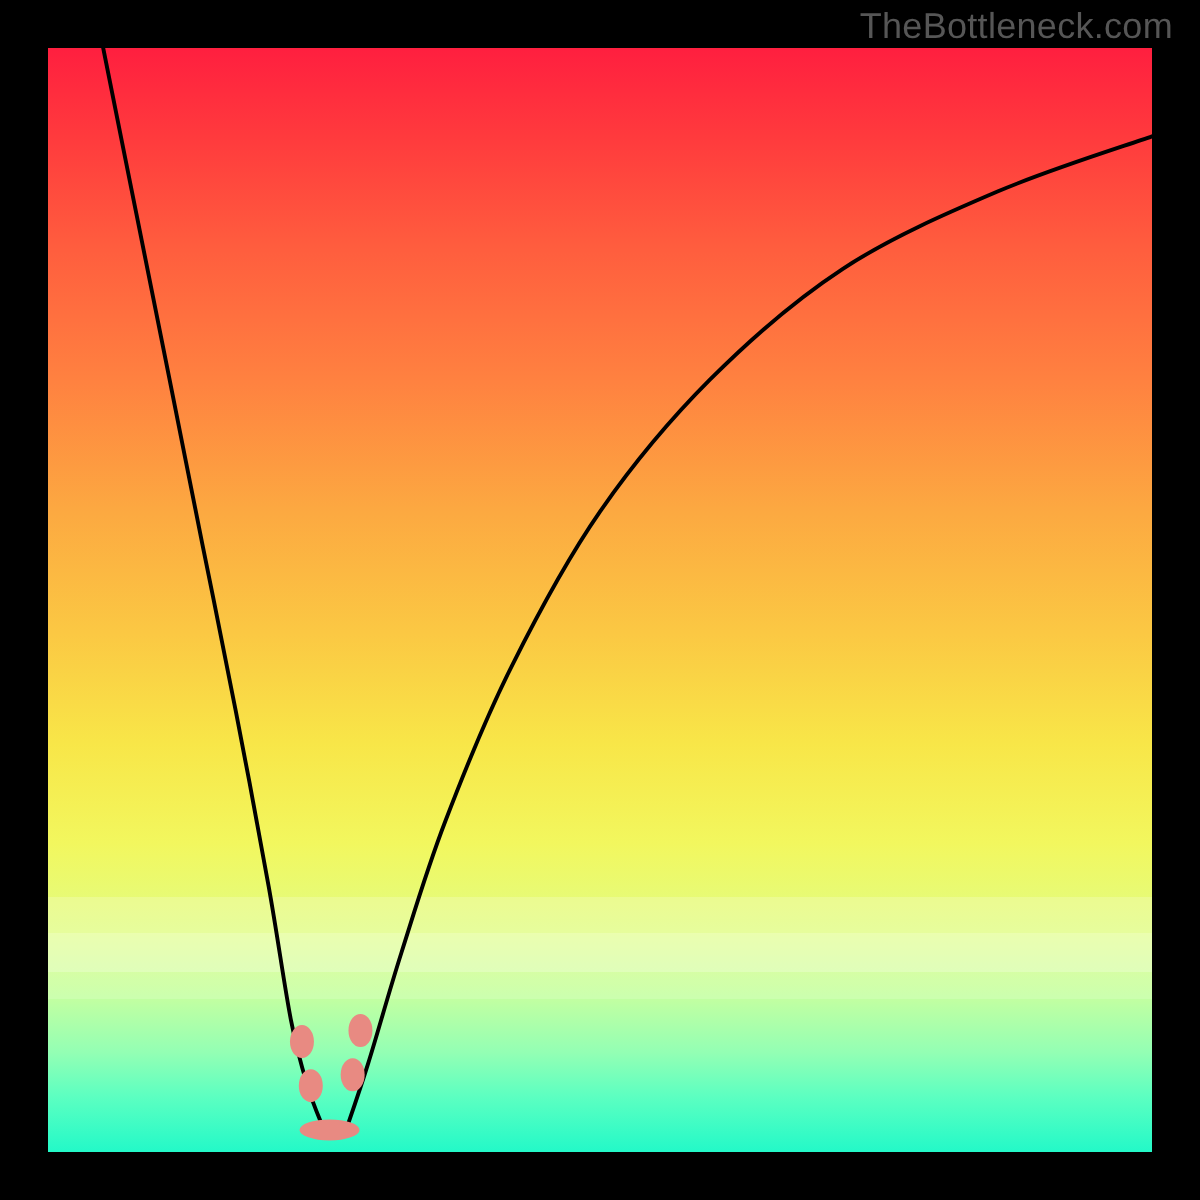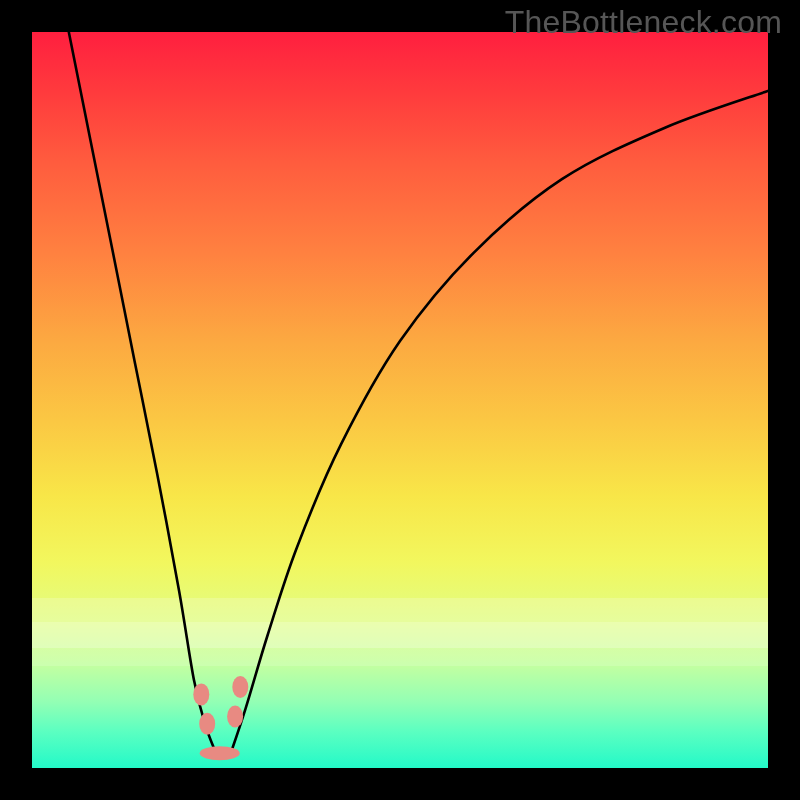--- a/index.html
+++ b/index.html
@@ -15,21 +15,21 @@
     position: relative;
     width: 800px;
     height: 800px;
     background: #000;
   }
   .watermark {
     position: absolute;
     top: 4px;
     right: 18px;
     color: #565656;
-    font-size: 32px;
+    font-size: 24px;
     font-weight: 500;
     letter-spacing: 0.2px;
     z-index: 10;
   }
   .plot-area {
     position: absolute;
     left: 32px;
     top: 32px;
     width: 736px;
     height: 736px;

